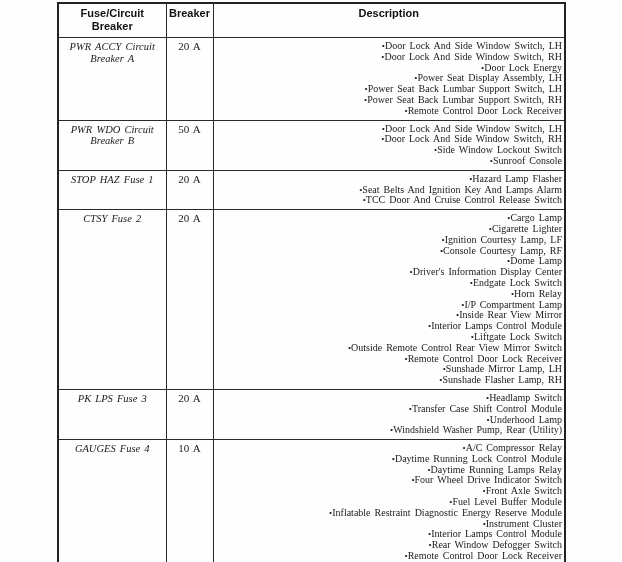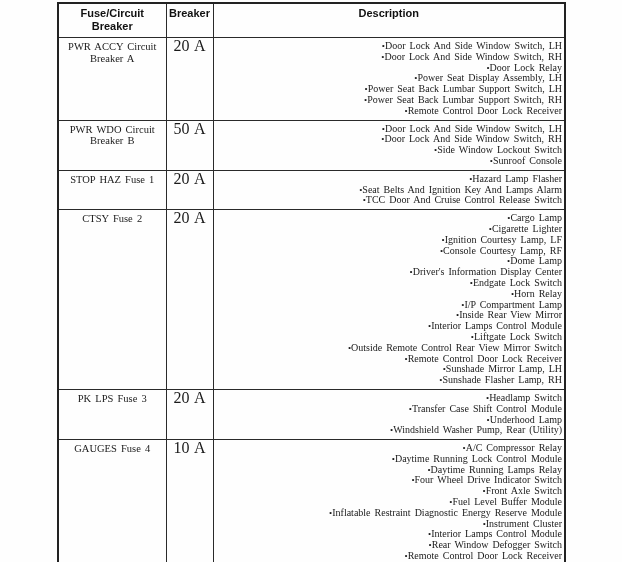--- a/index.html
+++ b/index.html
@@ -47,24 +47,25 @@
     font-size: 10px;
     line-height: 10.8px;
     padding: 2px 2px 3px 2px;
     word-spacing: 1.5px;
   }
   td.fuse {
     text-align: center;
     font-size: 10.5px;
     line-height: 11.5px;
     padding-top: 3px;
+    font-style: italic;
   }
   td.rating {
     text-align: center;
-    font-size: 16px;
+    font-size: 11px;
     padding-top: 3px;
   }
   td.desc {
     padding-left: 7px;
     padding-top: 3px;
     text-align: right;
   }
   td.desc .item {
     white-space: nowrap;
   }
@@ -97,21 +98,21 @@
     <tbody>
   <tr>
     <td class="fuse">
             <div>PWR ACCY Circuit</div>
             <div>Breaker A</div>
           </td>
     <td class="rating">20 A</td>
     <td class="desc">
             <div class="item"><span class="bullet">•</span><span>Door Lock And Side Window Switch, LH</span></div>
             <div class="item"><span class="bullet">•</span><span>Door Lock And Side Window Switch, RH</span></div>
-            <div class="item"><span class="bullet">•</span><span>Door Lock Relay</span></div>
+            <div class="item"><span class="bullet">•</span><span>Door Lock Energy</span></div>
             <div class="item"><span class="bullet">•</span><span>Power Seat Display Assembly, LH</span></div>
             <div class="item"><span class="bullet">•</span><span>Power Seat Back Lumbar Support Switch, LH</span></div>
             <div class="item"><span class="bullet">•</span><span>Power Seat Back Lumbar Support Switch, RH</span></div>
             <div class="item"><span class="bullet">•</span><span>Remote Control Door Lock Receiver</span></div>
           </td>
   </tr>
 
   <tr>
     <td class="fuse">
             <div>PWR WDO Circuit</div>

